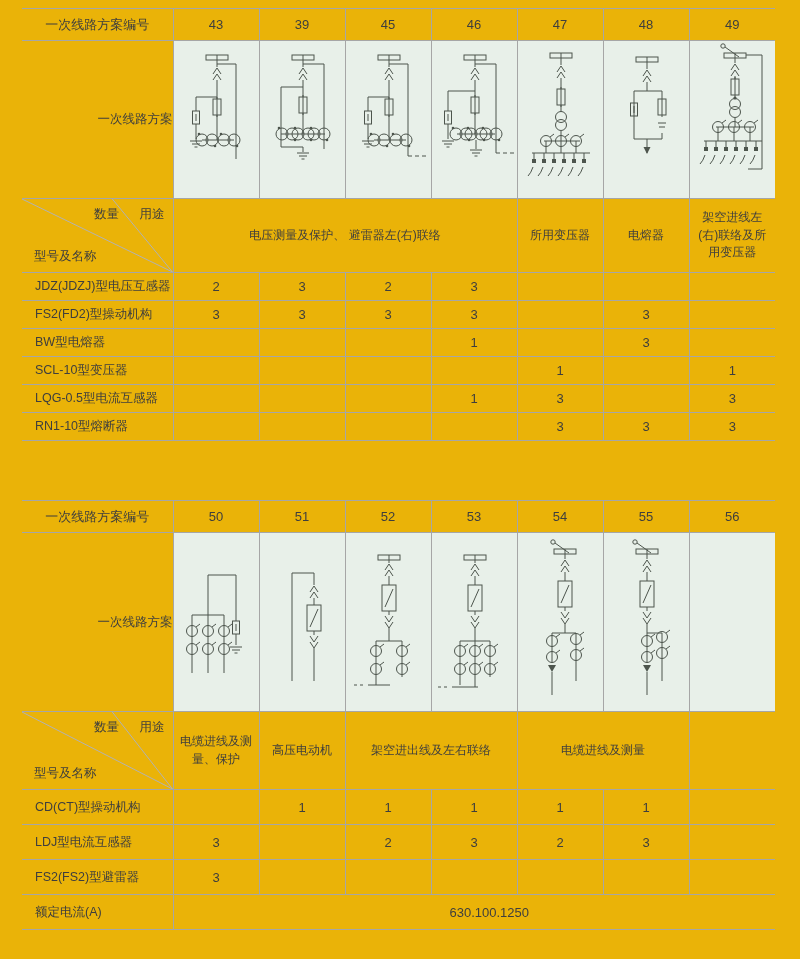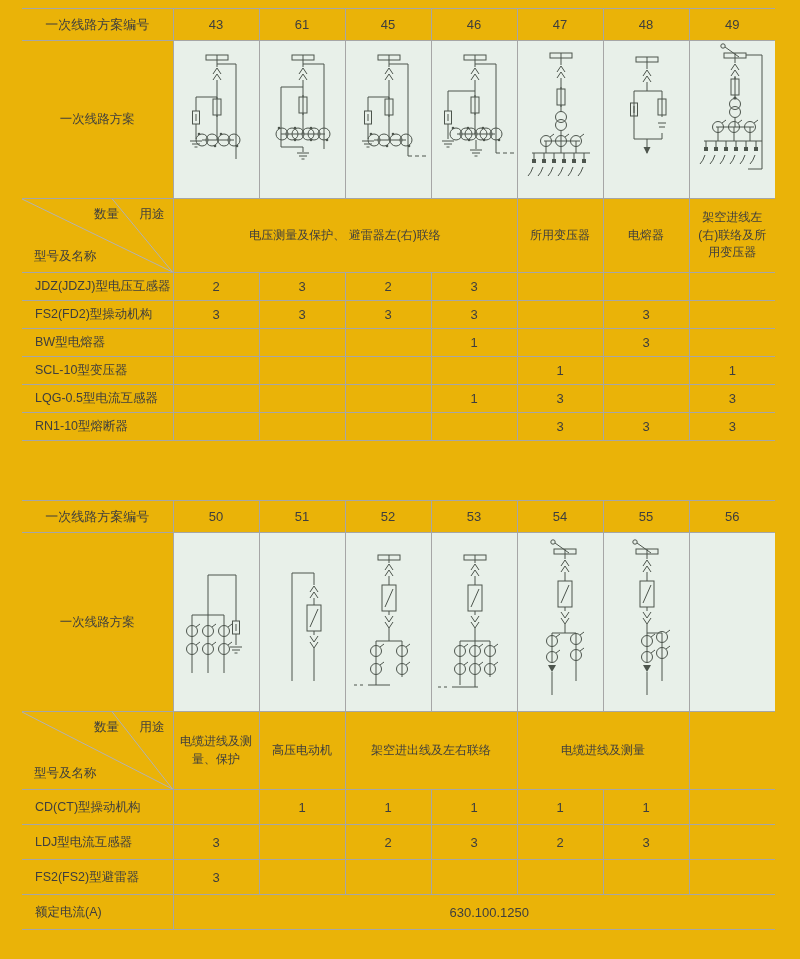--- a/index.html
+++ b/index.html
@@ -11,21 +11,21 @@
   table.t td{border:1px solid #a6a6a6;padding:0;vertical-align:middle;
              font-size:12.5px;color:#3e3e3e;}
   table.t td:first-child{border-left:none;}
   table.t td:last-child{border-right:none;}
   col.c-label{width:151px;}
   col.c-data{width:86px;}
   tr.r-num td{height:31px;text-align:center;font-size:13px;}
   #t1 tr.r-diag td{height:157px;}
   #t2 tr.r-diag td{height:178px;}
   tr.r-diag td.diag{background:#e8f0e9;}
-  tr.r-diag td.lab{text-align:center;margin-top:48px;}
+  tr.r-diag td.lab{text-align:right;margin-top:48px;}
   #t1 tr.r-usage td{height:53px;}
   #t2 tr.r-usage td{height:57px;}
   tr.r-usage td.use{ text-align:center;font-size:12px;line-height:1.45;padding:10px 3px;}
   tr.r-comp td{height:27px;}
   #t2 tr.r-comp td{height:34px;}
   #t2 tr.r-tall td{height:42px;}
   tr.r-comp td.name{padding-left:13px;text-align:left;white-space:pre-line;line-height:1.3;}
   tr.r-comp td.val{text-align:center;font-size:13px;}
   td.corner{position:relative;}
   td.corner svg.xl{position:absolute;left:0;top:0;width:100%;height:100%;}
@@ -110,21 +110,21 @@
         <col class="c-data">
         <col class="c-data">
         <col class="c-data">
         <col class="c-data">
         <col class="c-data">
       </colgroup>
     <tbody>
         <tr class="r-num">
       <td class="lab">一次线路方案编号</td>
       <td>43</td>
-      <td>61</td>
+      <td>39</td>
       <td>45</td>
       <td>46</td>
       <td>47</td>
       <td>48</td>
       <td>49</td>
     </tr>
     <tr class="r-diag">
       <td class="lab">一次线路方案</td>
       <td class="diag">
         <svg class="dg" width="86" height="157" viewBox="0 0 86 157">

